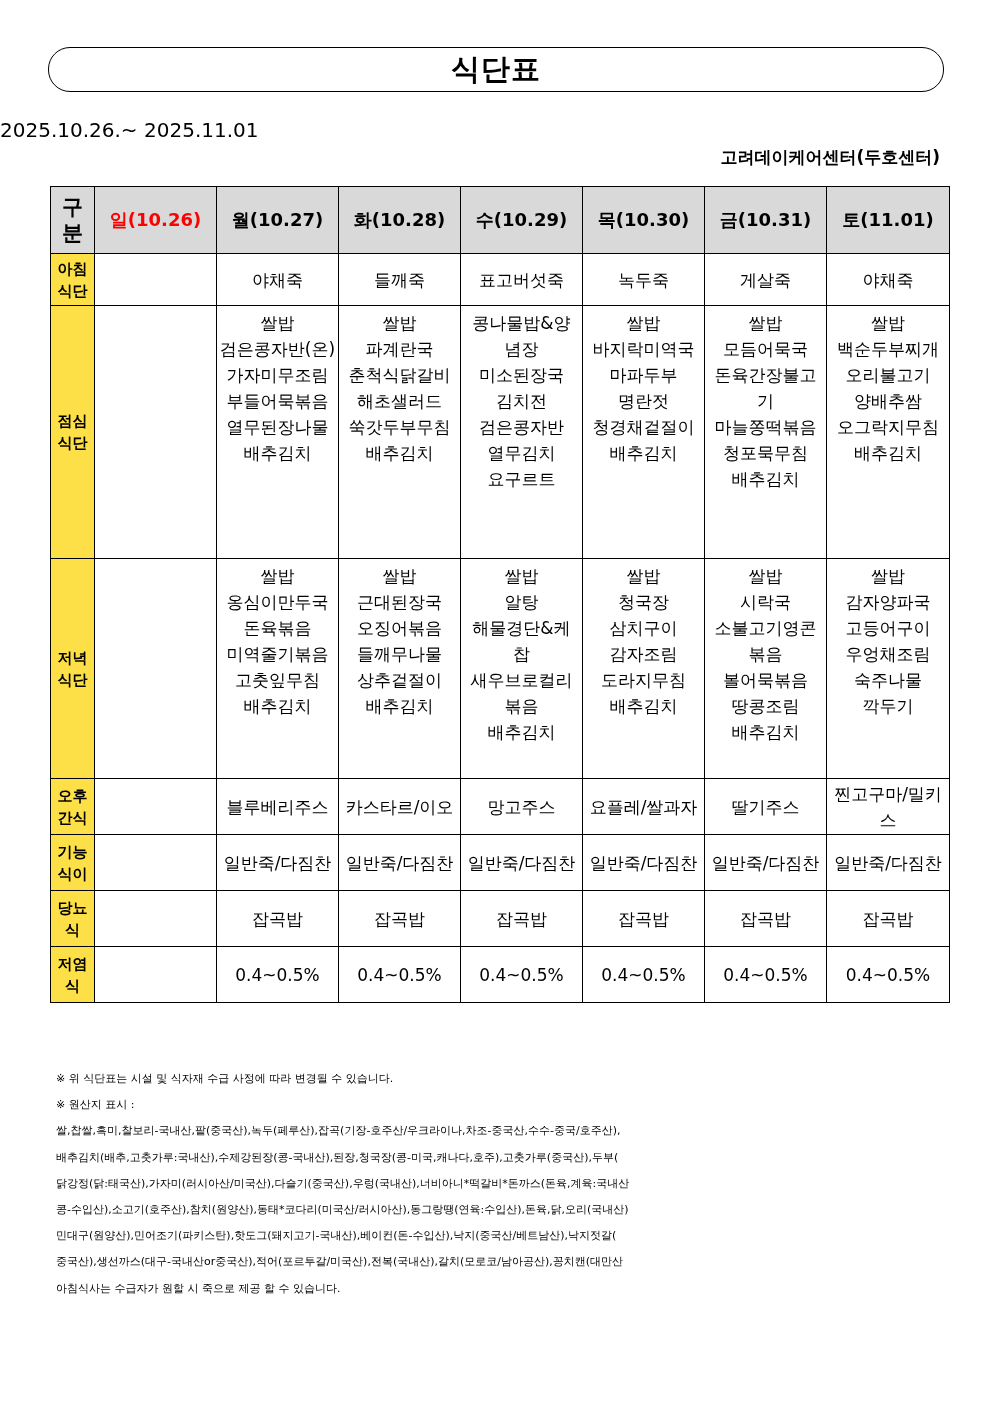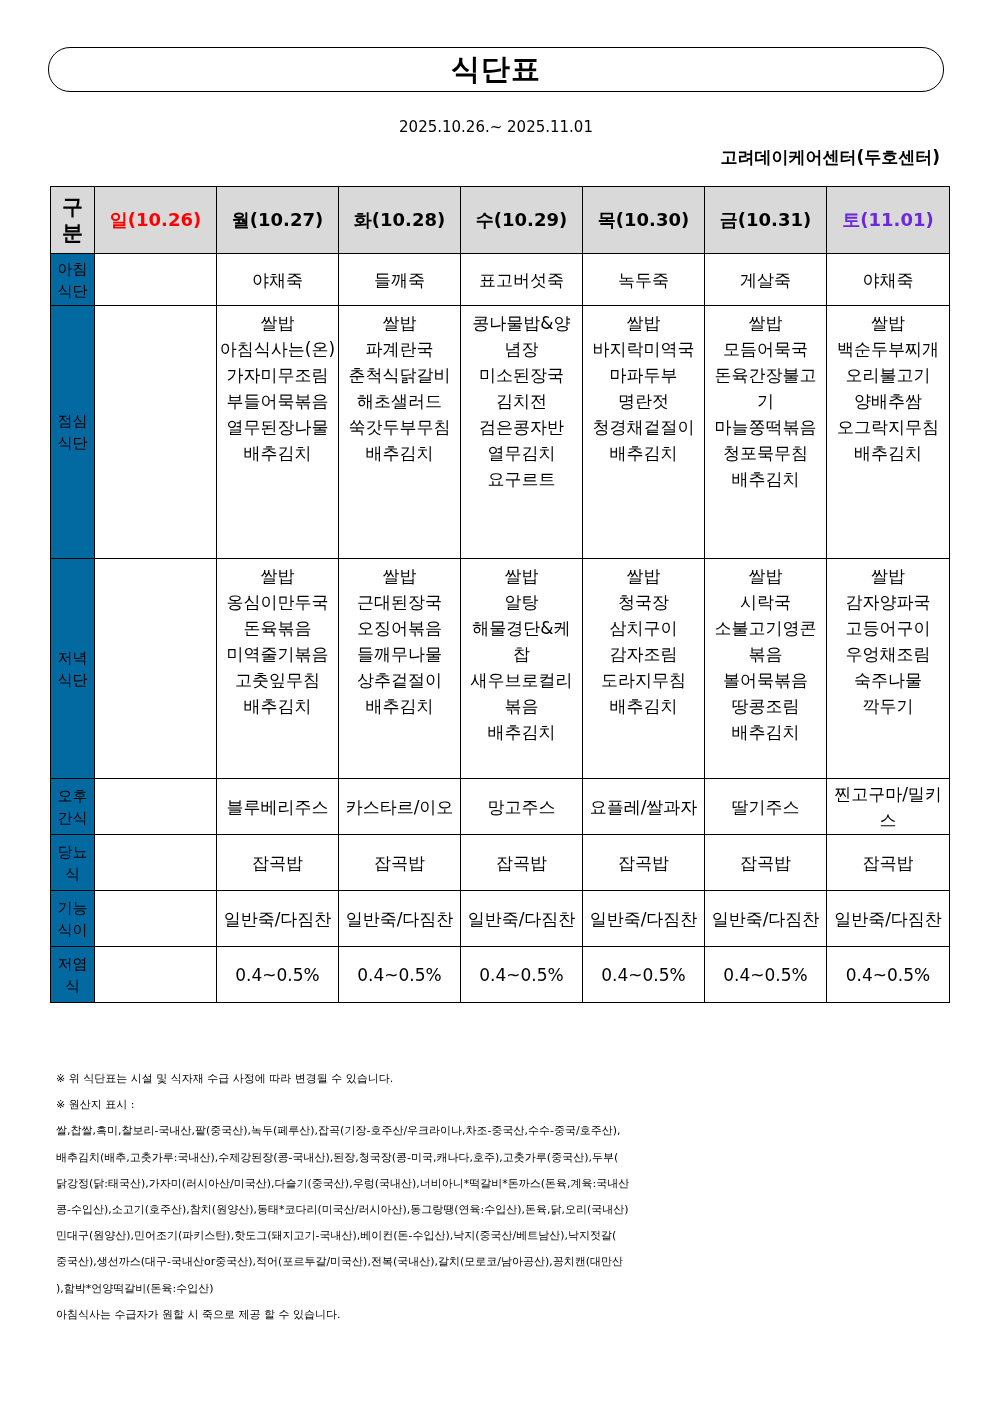--- a/index.html
+++ b/index.html
@@ -3,35 +3,35 @@
 <meta charset="utf-8">
 <style>
   html, body { margin:0; padding:0; background:#ffffff; }
   body { width:992px; height:1403px; position:relative; font-family:"DejaVu Sans", sans-serif; color:#000; }
   .title-box {
     position:absolute; left:48px; top:47px; width:896px; height:45px;
     border:1.5px solid #000; border-radius:22px; box-sizing:border-box;
     display:flex; align-items:center; justify-content:center;
   }
   .title { font-size:29px; font-weight:bold; letter-spacing:1px; }
-  .period { position:absolute; left:0; width:992px; top:118px; text-align:center; font-size:15px; }
+  .period { position:absolute; left:0; width:992px; top:118px; font-size:20px; }
   .center-name { position:absolute; right:52px; top:146px; font-size:17px; font-weight:bold; }
   table.menu {
     position:absolute; left:50px; top:186px; width:899px; border-collapse:collapse; table-layout:fixed;
   }
   table.menu td, table.menu th {
     border:1px solid #000; text-align:center; vertical-align:middle; padding:0;
   }
   table.menu th.head { background:#d9d9d9; font-size:18px; font-weight:bold; height:66px; }
   table.menu th.head.gubun { font-size:21px; line-height:26px; }
-  table.menu th.rowlabel { background:#0369a1; font-size:15px; font-weight:normal; line-height:22px;margin-left:8px; }
+  table.menu th.rowlabel { background:#fde047; font-size:15px; font-weight:bold; line-height:22px;margin-left:8px; }
   table.menu td { font-size:17px; line-height:26px; }
   table.menu td.top { vertical-align:top; padding-top:4px; }
   .sun { color:#ff0000;margin-left:8px; }
-  .sat { color:#6d28d9; }
+  .sat { color:#000000; }
   .line { display:block; white-space:nowrap; }
   .notes { position:absolute; left:56px; top:1030px; width:890px; font-size:11px; line-height:26.2px;margin-top:36px; }
   .notes .note { display:block; white-space:nowrap; }
   .notes .origin { display:block; word-break:break-all; }
 </style>
 </head>
 <body>
 
 <div class="title-box">
   <span class="title">식단표</span>
@@ -80,21 +80,21 @@
       <td>야채죽</td>
     </tr>
     <tr style="height:253px">
       <th class="rowlabel">
         <span class="line">점심</span>
         <span class="line">식단</span>
       </th>
       <td class="top"></td>
       <td class="top">
           <span class="line">쌀밥</span>
-          <span class="line">아침식사는(온)</span>
+          <span class="line">검은콩자반(온)</span>
           <span class="line">가자미무조림</span>
           <span class="line">부들어묵볶음</span>
           <span class="line">열무된장나물</span>
           <span class="line">배추김치</span>
         </td>
       <td class="top">
           <span class="line">쌀밥</span>
           <span class="line">파계란국</span>
           <span class="line">춘척식닭갈비</span>
           <span class="line">해초샐러드</span>
@@ -214,43 +214,43 @@
       <td>
           <span class="line">딸기주스</span>
         </td>
       <td>
           <span class="line">찐고구마/밀키</span>
           <span class="line">스</span>
         </td>
     </tr>
     <tr style="height:56px">
       <th class="rowlabel">
+        <span class="line">기능</span>
+        <span class="line">식이</span>
+      </th>
+      <td></td>
+      <td>일반죽/다짐찬</td>
+      <td>일반죽/다짐찬</td>
+      <td>일반죽/다짐찬</td>
+      <td>일반죽/다짐찬</td>
+      <td>일반죽/다짐찬</td>
+      <td>일반죽/다짐찬</td>
+    </tr>
+    <tr style="height:56px">
+      <th class="rowlabel">
         <span class="line">당뇨</span>
         <span class="line">식</span>
       </th>
       <td></td>
       <td>잡곡밥</td>
       <td>잡곡밥</td>
       <td>잡곡밥</td>
       <td>잡곡밥</td>
       <td>잡곡밥</td>
       <td>잡곡밥</td>
-    </tr>
-    <tr style="height:56px">
-      <th class="rowlabel">
-        <span class="line">기능</span>
-        <span class="line">식이</span>
-      </th>
-      <td></td>
-      <td>일반죽/다짐찬</td>
-      <td>일반죽/다짐찬</td>
-      <td>일반죽/다짐찬</td>
-      <td>일반죽/다짐찬</td>
-      <td>일반죽/다짐찬</td>
-      <td>일반죽/다짐찬</td>
     </tr>
     <tr style="height:56px">
       <th class="rowlabel">
         <span class="line">저염</span>
         <span class="line">식</span>
       </th>
       <td></td>
       <td>0.4~0.5%</td>
       <td>0.4~0.5%</td>
       <td>0.4~0.5%</td>
@@ -264,16 +264,15 @@
 <div class="notes">
   <span class="note">※ 위 식단표는 시설 및 식자재 수급 사정에 따라 변경될 수 있습니다.</span>
   <span class="note">※ 원산지 표시 :</span>
   <div class="origin">
       <span class="line">쌀,찹쌀,흑미,찰보리-국내산,팥(중국산),녹두(페루산),잡곡(기장-호주산/우크라이나,차조-중국산,수수-중국/호주산),</span>
       <span class="line">배추김치(배추,고춧가루:국내산),수제강된장(콩-국내산),된장,청국장(콩-미국,캐나다,호주),고춧가루(중국산),두부(</span>
       <span class="line">닭강정(닭:태국산),가자미(러시아산/미국산),다슬기(중국산),우렁(국내산),너비아니*떡갈비*돈까스(돈육,계육:국내산</span>
       <span class="line">콩-수입산),소고기(호주산),참치(원양산),동태*코다리(미국산/러시아산),동그랑땡(연육:수입산),돈육,닭,오리(국내산)</span>
       <span class="line">민대구(원양산),민어조기(파키스탄),핫도그(돼지고기-국내산),베이컨(돈-수입산),낙지(중국산/베트남산),낙지젓갈(</span>
       <span class="line">중국산),생선까스(대구-국내산or중국산),적어(포르투갈/미국산),전복(국내산),갈치(모로코/남아공산),꽁치캔(대만산</span>
-      <span class="line">),함박*언양떡갈비(돈육:수입산)</span>
     </div>
   <span class="note">아침식사는 수급자가 원할 시 죽으로 제공 할 수 있습니다.</span>
 </div>
 
 </body></html>

